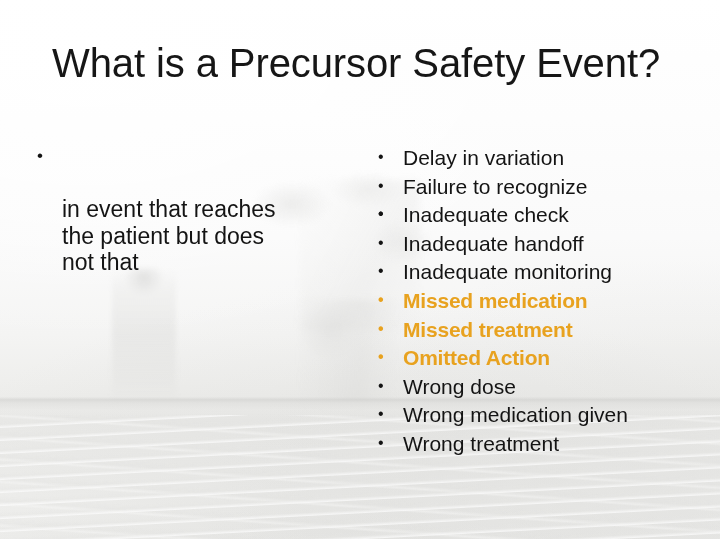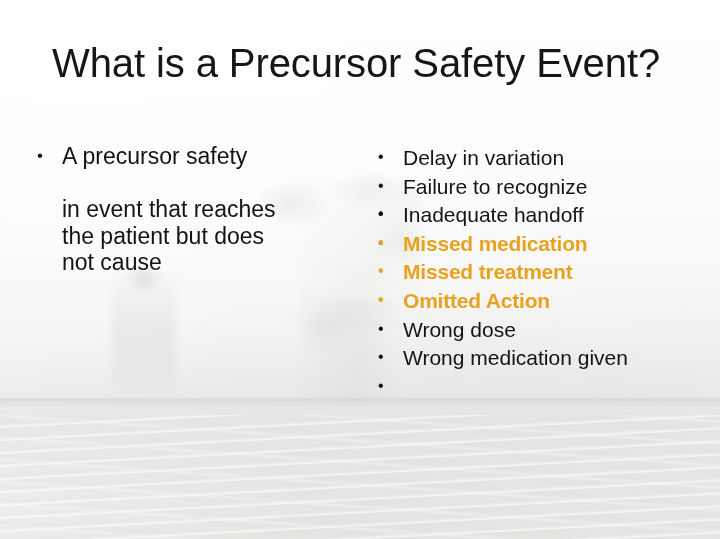--- a/index.html
+++ b/index.html
@@ -249,45 +249,47 @@
   <div class="bg-layer" id="bg-horizon"></div>
   <div class="bg-layer" id="bg-ripples"></div>
 
   <div id="content">
 
     <div id="slide-title" style="color: rgb(22, 22, 22);">What is a Precursor Safety Event?</div>
 
     <ul class="bullet-list" id="left-column">
       <li class="bullet-item" style="color: rgb(20, 20, 20);">
         <span class="bullet-dot">•</span>
-        <span class="bullet-text"><span>A precursor safety</span><br><br><span>in event that reaches</span><br><span>the patient but does</span><br><span>not cause</span><br></span>
+        <span class="bullet-text"><br><br><span>in event that reaches</span><br><span>the patient but does</span><br><span>not that</span><br></span>
       </li>
     </ul>
 
     <ul class="bullet-list" id="right-column">
       <li class="bullet-item" style="color: rgb(20, 20, 20);">
         <span class="bullet-dot">•</span>
         <span class="bullet-text">Delay in variation</span>
       </li>
       <li class="bullet-item" style="color: rgb(20, 20, 20);">
         <span class="bullet-dot">•</span>
         <span class="bullet-text">Failure to recognize</span>
       </li>
       <li class="bullet-item" style="color: rgb(20, 20, 20);">
         <span class="bullet-dot">•</span>
       </li>
       <li class="bullet-item" style="color: rgb(20, 20, 20);">
         <span class="bullet-dot">•</span>
+        <span class="bullet-text">Inadequate check</span>
       </li>
       <li class="bullet-item" style="color: rgb(20, 20, 20);">
         <span class="bullet-dot">•</span>
         <span class="bullet-text">Inadequate handoff</span>
       </li>
       <li class="bullet-item" style="color: rgb(20, 20, 20);">
         <span class="bullet-dot">•</span>
+        <span class="bullet-text">Inadequate monitoring</span>
       </li>
       <li class="bullet-item highlight" style="color: rgb(232, 162, 31);">
         <span class="bullet-dot">•</span>
         <span class="bullet-text">Missed medication</span>
       </li>
       <li class="bullet-item highlight" style="color: rgb(232, 162, 31);">
         <span class="bullet-dot">•</span>
         <span class="bullet-text">Missed treatment</span>
       </li>
       <li class="bullet-item highlight" style="color: rgb(232, 162, 31);">
@@ -297,17 +299,18 @@
       <li class="bullet-item" style="color: rgb(20, 20, 20);">
         <span class="bullet-dot">•</span>
         <span class="bullet-text">Wrong dose</span>
       </li>
       <li class="bullet-item" style="color: rgb(20, 20, 20);">
         <span class="bullet-dot">•</span>
         <span class="bullet-text">Wrong medication given</span>
       </li>
       <li class="bullet-item" style="color: rgb(20, 20, 20);">
         <span class="bullet-dot">•</span>
+        <span class="bullet-text">Wrong treatment</span>
       </li>
     </ul>
 
   </div>
 </div>
 
 </body></html>

